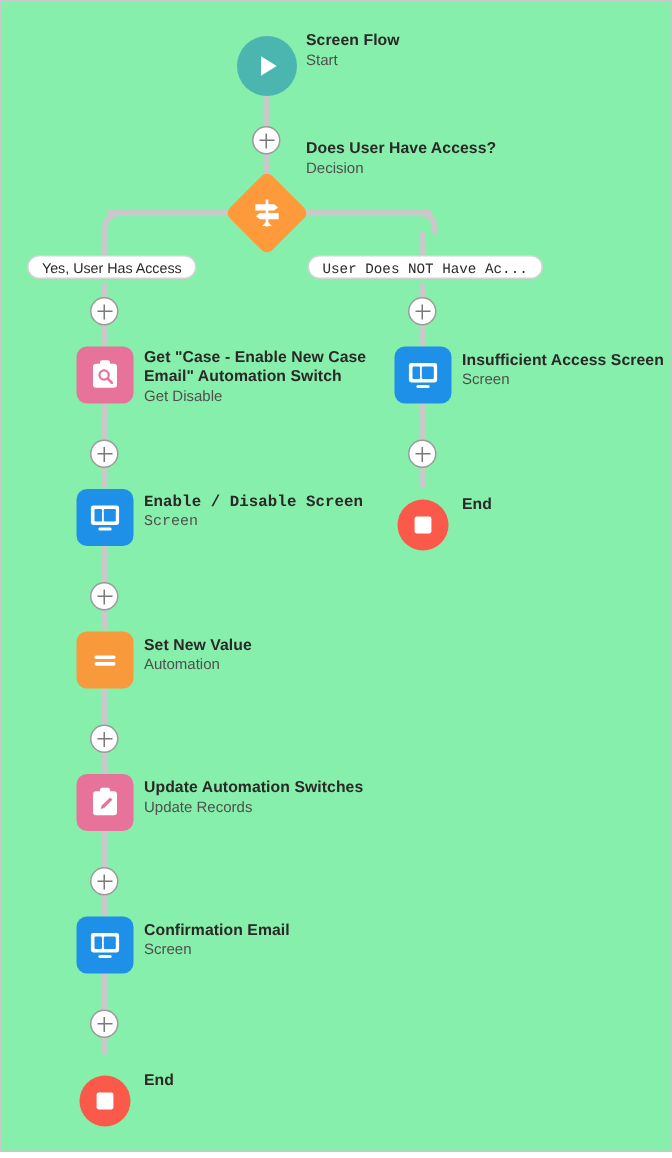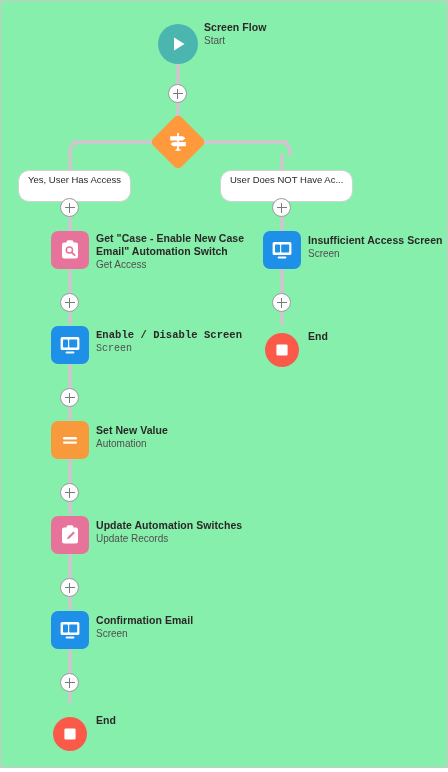--- a/index.html
+++ b/index.html
@@ -117,21 +117,21 @@
   }
 
   
   .pill {
     position: absolute;
     border: 1px solid #d3d3d3;
     border-radius: 11px;
     background: #ffffff;
     font-size: 9.5px;
     color: #2b2826;
-    padding: 3px 9px 16px 9px;
+    padding: 3px 9px 0 9px;
     white-space: nowrap;
     box-sizing: border-box;
     cursor: pointer;
   }
 
   .endlabel {
     position: absolute;
     font-size: 10.5px;
     font-weight: bold;
     color: #2b2826;
@@ -180,40 +180,44 @@
       <span class="glyph">
         <svg width="22" height="22" viewBox="0 0 22 22">
           <rect x="10.1" y="2" width="1.8" height="18" fill="#ffffff"></rect>
           <path d="M3.2 5.2 h12.6 l2.6 2.1 -2.6 2.1 H3.2 z" fill="#ffffff"></path>
           <path d="M18.8 11.0 H6.2 l-2.6 2.1 2.6 2.1 h12.6 z" fill="#ffffff"></path>
           <polygon points="11,16.4 14.2,19.6 7.8,19.6" fill="#ffffff"></polygon>
         </svg>
       </span>
     </div>
   </div>
+  <div class="label" style="left:203px; top:92px; width:180px;">
+    <div class="title">Does User Have Access?</div>
+    <div class="sub">Decision</div>
+  </div>
 
   <div class="pill" style="left:17px; top:169px;">Yes, User Has Access</div>
-  <div class="pill" style="left:219px; top:169px;">User Does NOT Have Ac...</div>
+  <div class="pill" style="left:204px; top:169px;font-family:Liberation Mono, monospace;">User Does NOT Have Ac...</div>
 
   <div class="plus" style="left:59px; top:197px;"></div>
   <div class="plus" style="left:271px; top:197px;"></div>
 
   <div class="node sq" style="left:50px; top:230px; background:#e8739a;">
     <span class="glyph">
       <svg width="24" height="24" viewBox="0 0 24 24">
         <rect x="4" y="4.5" width="16" height="16" rx="2.2" fill="#ffffff"></rect>
         <rect x="8.6" y="2.2" width="6.8" height="4" rx="1.6" fill="#ffffff"></rect>
         <circle cx="11.4" cy="12" r="3.1" fill="none" stroke="#e8739a" stroke-width="1.5"></circle>
         <line x1="13.7" y1="14.3" x2="16.6" y2="17.2" stroke="#e8739a" stroke-width="1.7" stroke-linecap="round"></line>
       </svg>
     </span>
   </div>
   <div class="label" style="left:95px; top:231px; width:150px;">
     <div class="title">Get "Case - Enable New Case Email" Automation Switch</div>
-    <div class="sub">Get Access</div>
+    <div class="sub">Get Disable</div>
   </div>
   <div class="plus" style="left:59px; top:292px;"></div>
 
   <div class="node sq" style="left:50px; top:325px; background:#1e90e8;">
     <span class="glyph">
       <svg width="24" height="24" viewBox="0 0 24 24">
         <rect x="2.6" y="4" width="18.8" height="13" rx="1.6" fill="#ffffff"></rect>
         <rect x="5" y="6.4" width="5" height="8.2" rx="0.8" fill="#1e90e8"></rect>
         <rect x="11.2" y="6.4" width="8" height="8.2" rx="0.8" fill="#1e90e8"></rect>
         <rect x="7.6" y="18.6" width="8.8" height="2" rx="1" fill="#ffffff"></rect>

